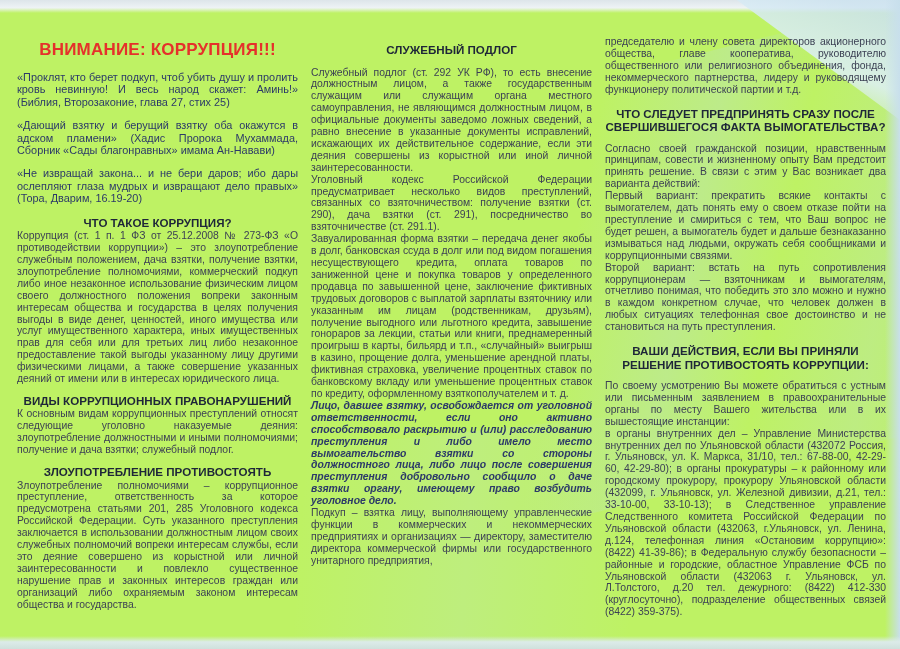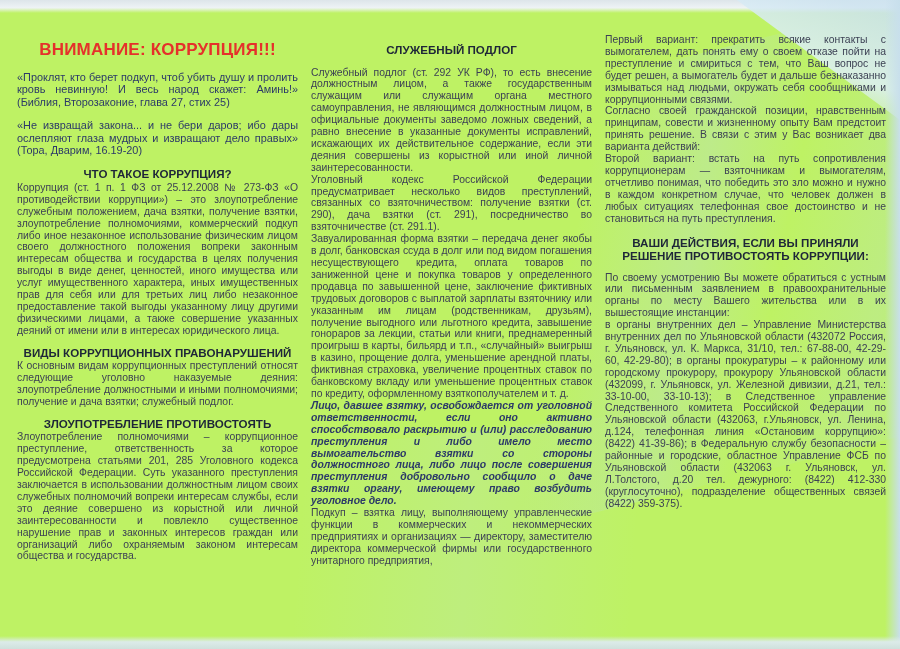--- a/index.html
+++ b/index.html
@@ -65,20 +65,21 @@
   <div class="swirl-b"></div>
   <div class="corner-tr"></div>
   <div class="edge-right"></div>
   <div class="edge-bottom"></div>
 
   <div class="columns">
 
     <div class="col col-left">
       <div class="title">ВНИМАНИЕ: КОРРУПЦИЯ!!!</div>
       <p class="quote">«Проклят, кто берет подкуп, чтоб убить душу и пролить кровь невинную! И весь народ скажет: Аминь!» (Библия, Второзаконие, глава 27, стих 25)</p>
+      <p class="quote">«Дающий взятку и берущий взятку оба окажутся в адском пламени» (Хадис Пророка Мухаммада, Сборник «Сады благонравных» имама Ан-Навави)</p>
       <p class="quote">«Не извращай закона... и не бери даров; ибо дары ослепляют глаза мудрых и извращают дело правых» (Тора, Дварим, 16.19-20)</p>
 
       <div class="sec-heading">ЧТО ТАКОЕ КОРРУПЦИЯ?</div>
       <p class="body-text">Коррупция (ст. 1 п. 1 ФЗ от 25.12.2008 № 273-ФЗ «О противодействии коррупции») – это злоупотребление служебным положением, дача взятки, получение взятки, злоупотребление полномочиями, коммерческий подкуп либо иное незаконное использование физическим лицом своего должностного положения вопреки законным интересам общества и государства в целях получения выгоды в виде денег, ценностей, иного имущества или услуг имущественного характера, иных имущественных прав для себя или для третьих лиц либо незаконное предоставление такой выгоды указанному лицу другими физическими лицами, а также совершение указанных деяний от имени или в интересах юридического лица.</p>
 
       <div class="sec-heading">ВИДЫ КОРРУПЦИОННЫХ ПРАВОНАРУШЕНИЙ</div>
       <p class="body-text">К основным видам коррупционных преступлений относят следующие уголовно наказуемые деяния: злоупотребление должностными и иными полномочиями; получение и дача взятки; служебный подлог.</p>
 
       <div class="sec-heading">ЗЛОУПОТРЕБЛЕНИЕ ПРОТИВОСТОЯТЬ</div>
       <p class="body-text">Злоупотребление полномочиями – коррупционное преступление, ответственность за которое предусмотрена статьями 201, 285 Уголовного кодекса Российской Федерации. Суть указанного преступления заключается в использовании должностным лицом своих служебных полномочий вопреки интересам службы, если это деяние совершено из корыстной или личной заинтересованности и повлекло существенное нарушение прав и законных интересов граждан или организаций либо охраняемым законом интересам общества и государства.</p>
@@ -89,23 +90,25 @@
       <p class="body-text">Служебный подлог (ст. 292 УК РФ), то есть внесение должностным лицом, а также государственным служащим или служащим органа местного самоуправления, не являющимся должностным лицом, в официальные документы заведомо ложных сведений, а равно внесение в указанные документы исправлений, искажающих их действительное содержание, если эти деяния совершены из корыстной или иной личной заинтересованности.</p>
 
       <p class="body-text">Уголовный кодекс Российской Федерации предусматривает несколько видов преступлений, связанных со взяточничеством: получение взятки (ст. 290), дача взятки (ст. 291), посредничество во взяточничестве (ст. 291.1).</p>
       <p class="body-text">Завуалированная форма взятки – передача денег якобы в долг, банковская ссуда в долг или под видом погашения несуществующего кредита, оплата товаров по заниженной цене и покупка товаров у определенного продавца по завышенной цене, заключение фиктивных трудовых договоров с выплатой зарплаты взяточнику или указанным им лицам (родственникам, друзьям), получение выгодного или льготного кредита, завышение гонораров за лекции, статьи или книги, преднамеренный проигрыш в карты, бильярд и т.п., «случайный» выигрыш в казино, прощение долга, уменьшение арендной платы, фиктивная страховка, увеличение процентных ставок по банковскому вкладу или уменьшение процентных ставок по кредиту, оформленному взяткополучателем и т. д.</p>
       <p class="body-text emph">Лицо, давшее взятку, освобождается от уголовной ответственности, если оно активно способствовало раскрытию и (или) расследованию преступления и либо имело место вымогательство взятки со стороны должностного лица, либо лицо после совершения преступления добровольно сообщило о даче взятки органу, имеющему право возбудить уголовное дело.</p>
 
       <p class="body-text">Подкуп – взятка лицу, выполняющему управленческие функции в коммерческих и некоммерческих предприятиях и организациях — директору, заместителю директора коммерческой фирмы или государственного унитарного предприятия,</p>
     </div>
 
     <div class="col col-right">
+      <p class="body-text cont">председателю и члену совета директоров акционерного общества, главе кооператива, руководителю общественного или религиозного объединения, фонда, некоммерческого партнерства, лидеру и руководящему функционеру политической партии и т.д.</p>
 
+      <div class="sec-heading">ЧТО СЛЕДУЕТ ПРЕДПРИНЯТЬ СРАЗУ ПОСЛЕ СВЕРШИВШЕГОСЯ ФАКТА ВЫМОГАТЕЛЬСТВА?</div>
+      <p class="body-text">Согласно своей гражданской позиции, нравственным принципам, совести и жизненному опыту Вам предстоит принять решение. В связи с этим у Вас возникает два варианта действий:</p>
       <p class="body-text">Первый вариант: прекратить всякие контакты с вымогателем, дать понять ему о своем отказе пойти на преступление и смириться с тем, что Ваш вопрос  не будет решен, а вымогатель будет и дальше безнаказанно измываться над людьми, окружать себя сообщниками и коррупционными связями.</p>
-      <p class="body-text">Согласно своей гражданской позиции, нравственным принципам, совести и жизненному опыту Вам предстоит принять решение. В связи с этим у Вас возникает два варианта действий:</p>
       <p class="body-text">Второй вариант: встать на путь сопротивления коррупционерам — взяточникам и вымогателям, отчетливо понимая, что победить это зло можно и нужно в каждом конкретном случае, что человек должен в любых ситуациях телефонная свое достоинство и не становиться на путь преступления.</p>
 
       <div class="sec-heading">ВАШИ ДЕЙСТВИЯ, ЕСЛИ ВЫ ПРИНЯЛИ РЕШЕНИЕ ПРОТИВОСТОЯТЬ КОРРУПЦИИ:</div>
       <p class="body-text">По своему усмотрению Вы можете обратиться с устным или письменным заявлением в правоохранительные органы по месту Вашего жительства или в их вышестоящие инстанции:</p>
       <p class="body-text">в органы внутренних дел – Управление Министерства внутренних дел по Ульяновской области (432072 Россия, г. Ульяновск, ул. К. Маркса, 31/10, тел.: 67-88-00, 42-29-60, 42-29-80); в органы прокуратуры – к районному или городскому прокурору, прокурору Ульяновской области (432099, г. Ульяновск, ул. Железной дивизии, д.21, тел.: 33-10-00, 33-10-13); в Следственное управление Следственного комитета Российской Федерации по Ульяновской области (432063, г.Ульяновск, ул. Ленина, д.124, телефонная линия «Остановим коррупцию»: (8422) 41-39-86); в Федеральную службу безопасности – районные и городские, областное Управление ФСБ по Ульяновской области (432063 г. Ульяновск, ул. Л.Толстого, д.20 тел. дежурного: (8422) 412-330 (круглосуточно), подразделение общественных связей (8422) 359-375).</p>
     </div>
 
   </div>
 </div>
 

